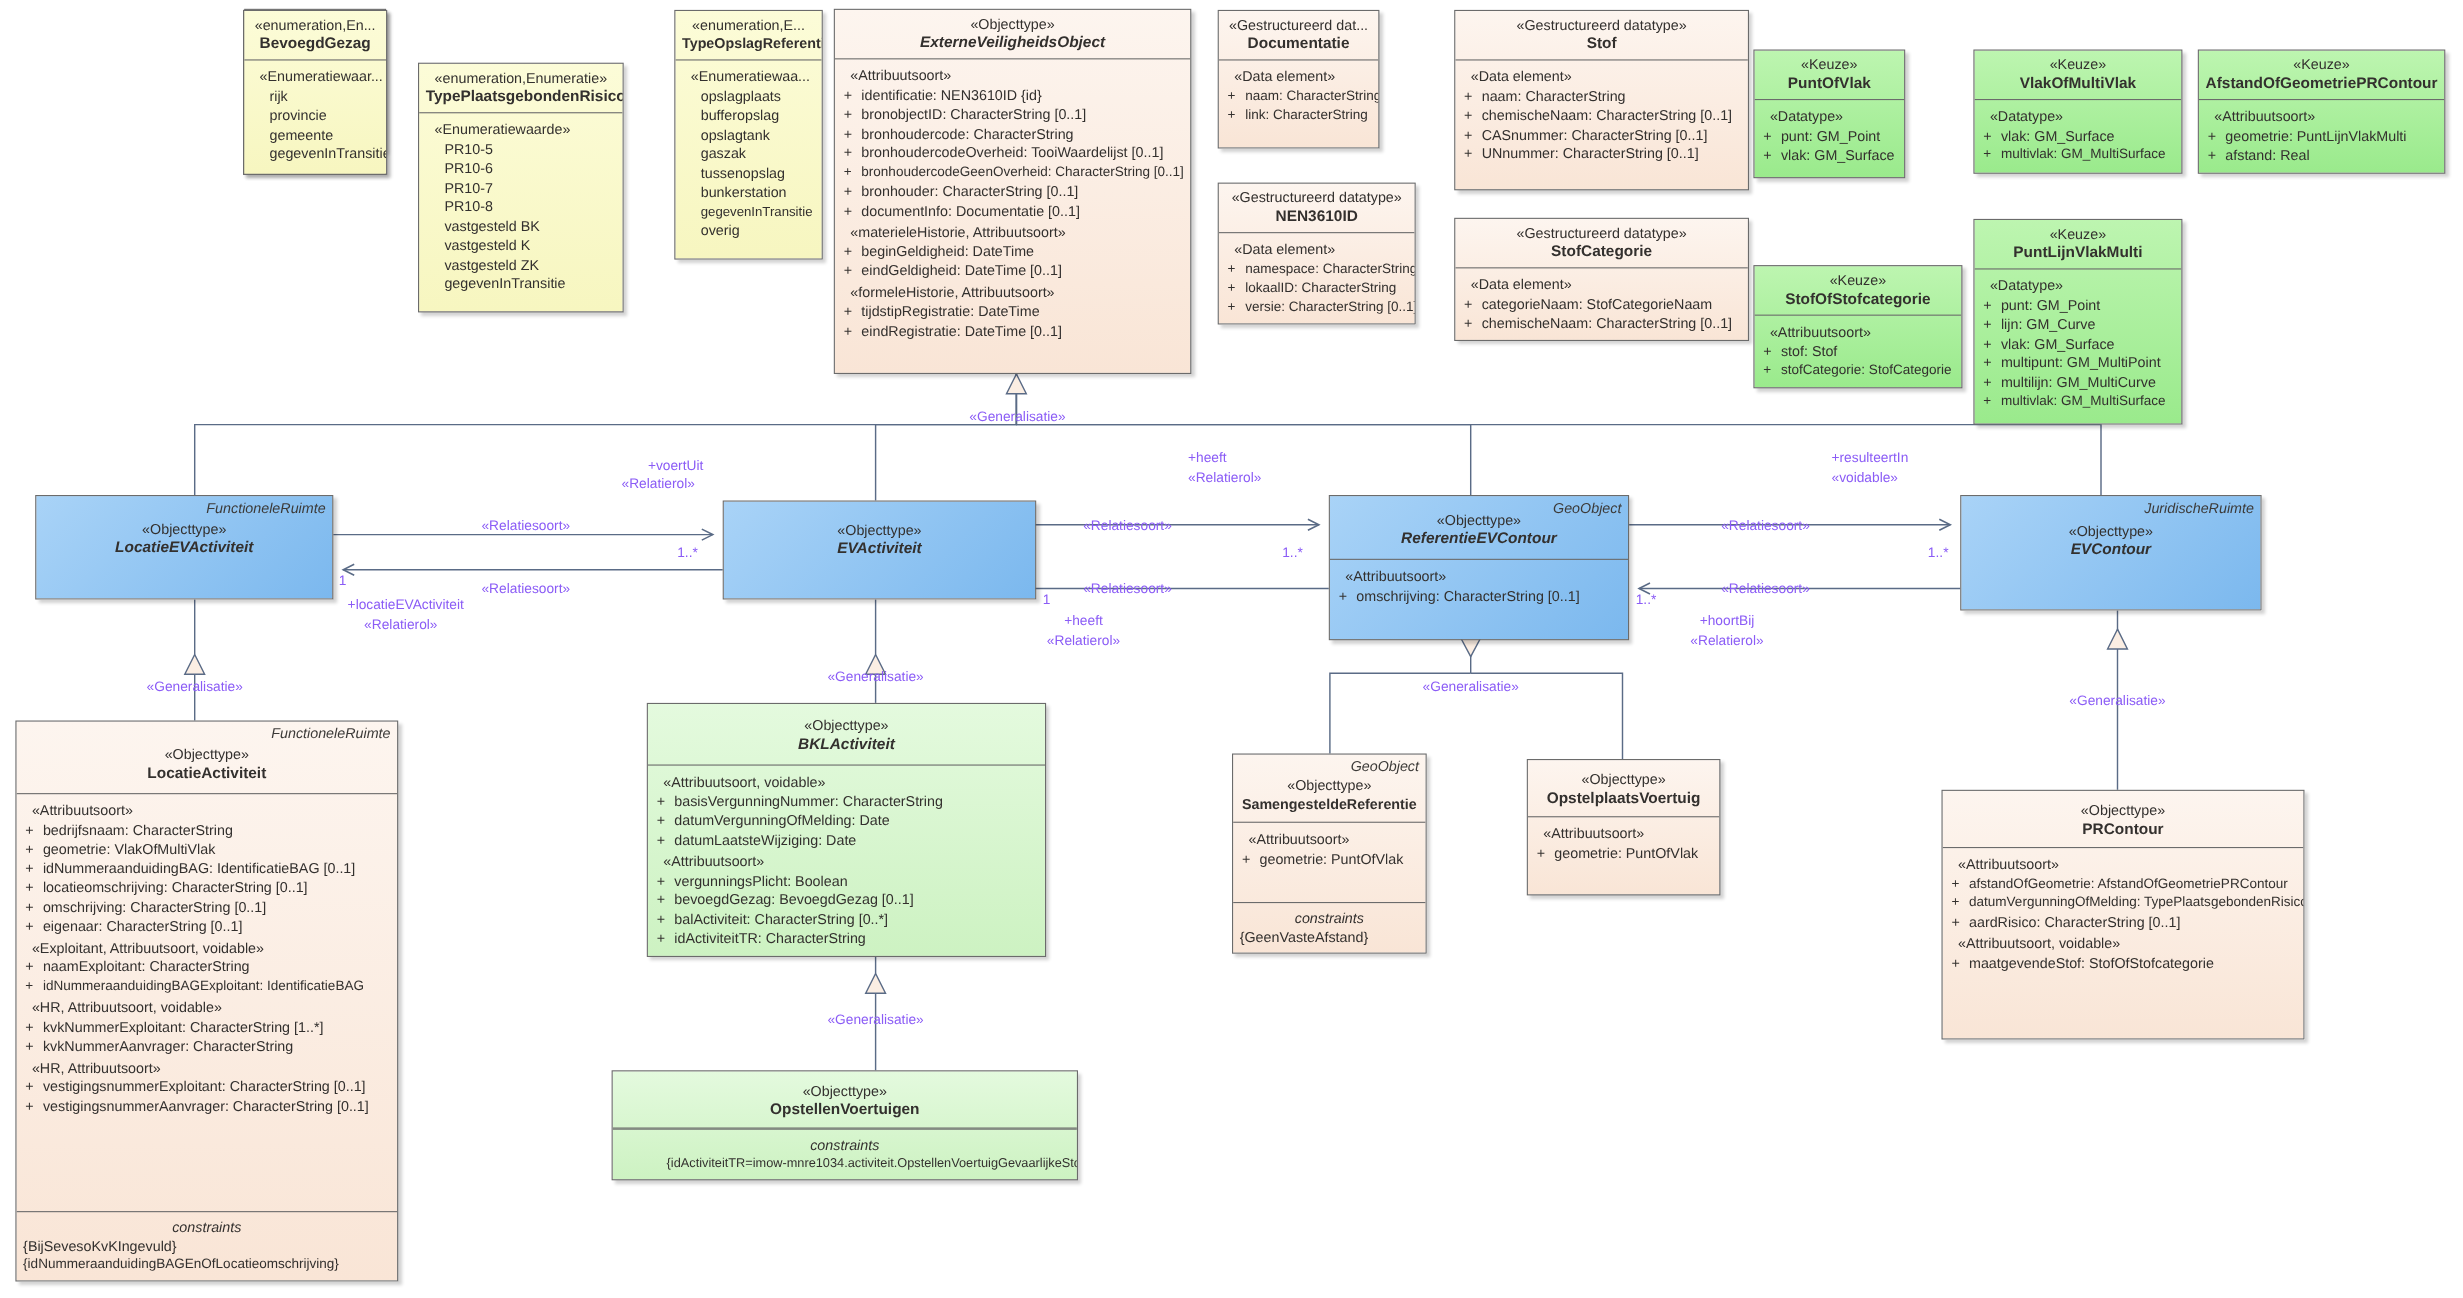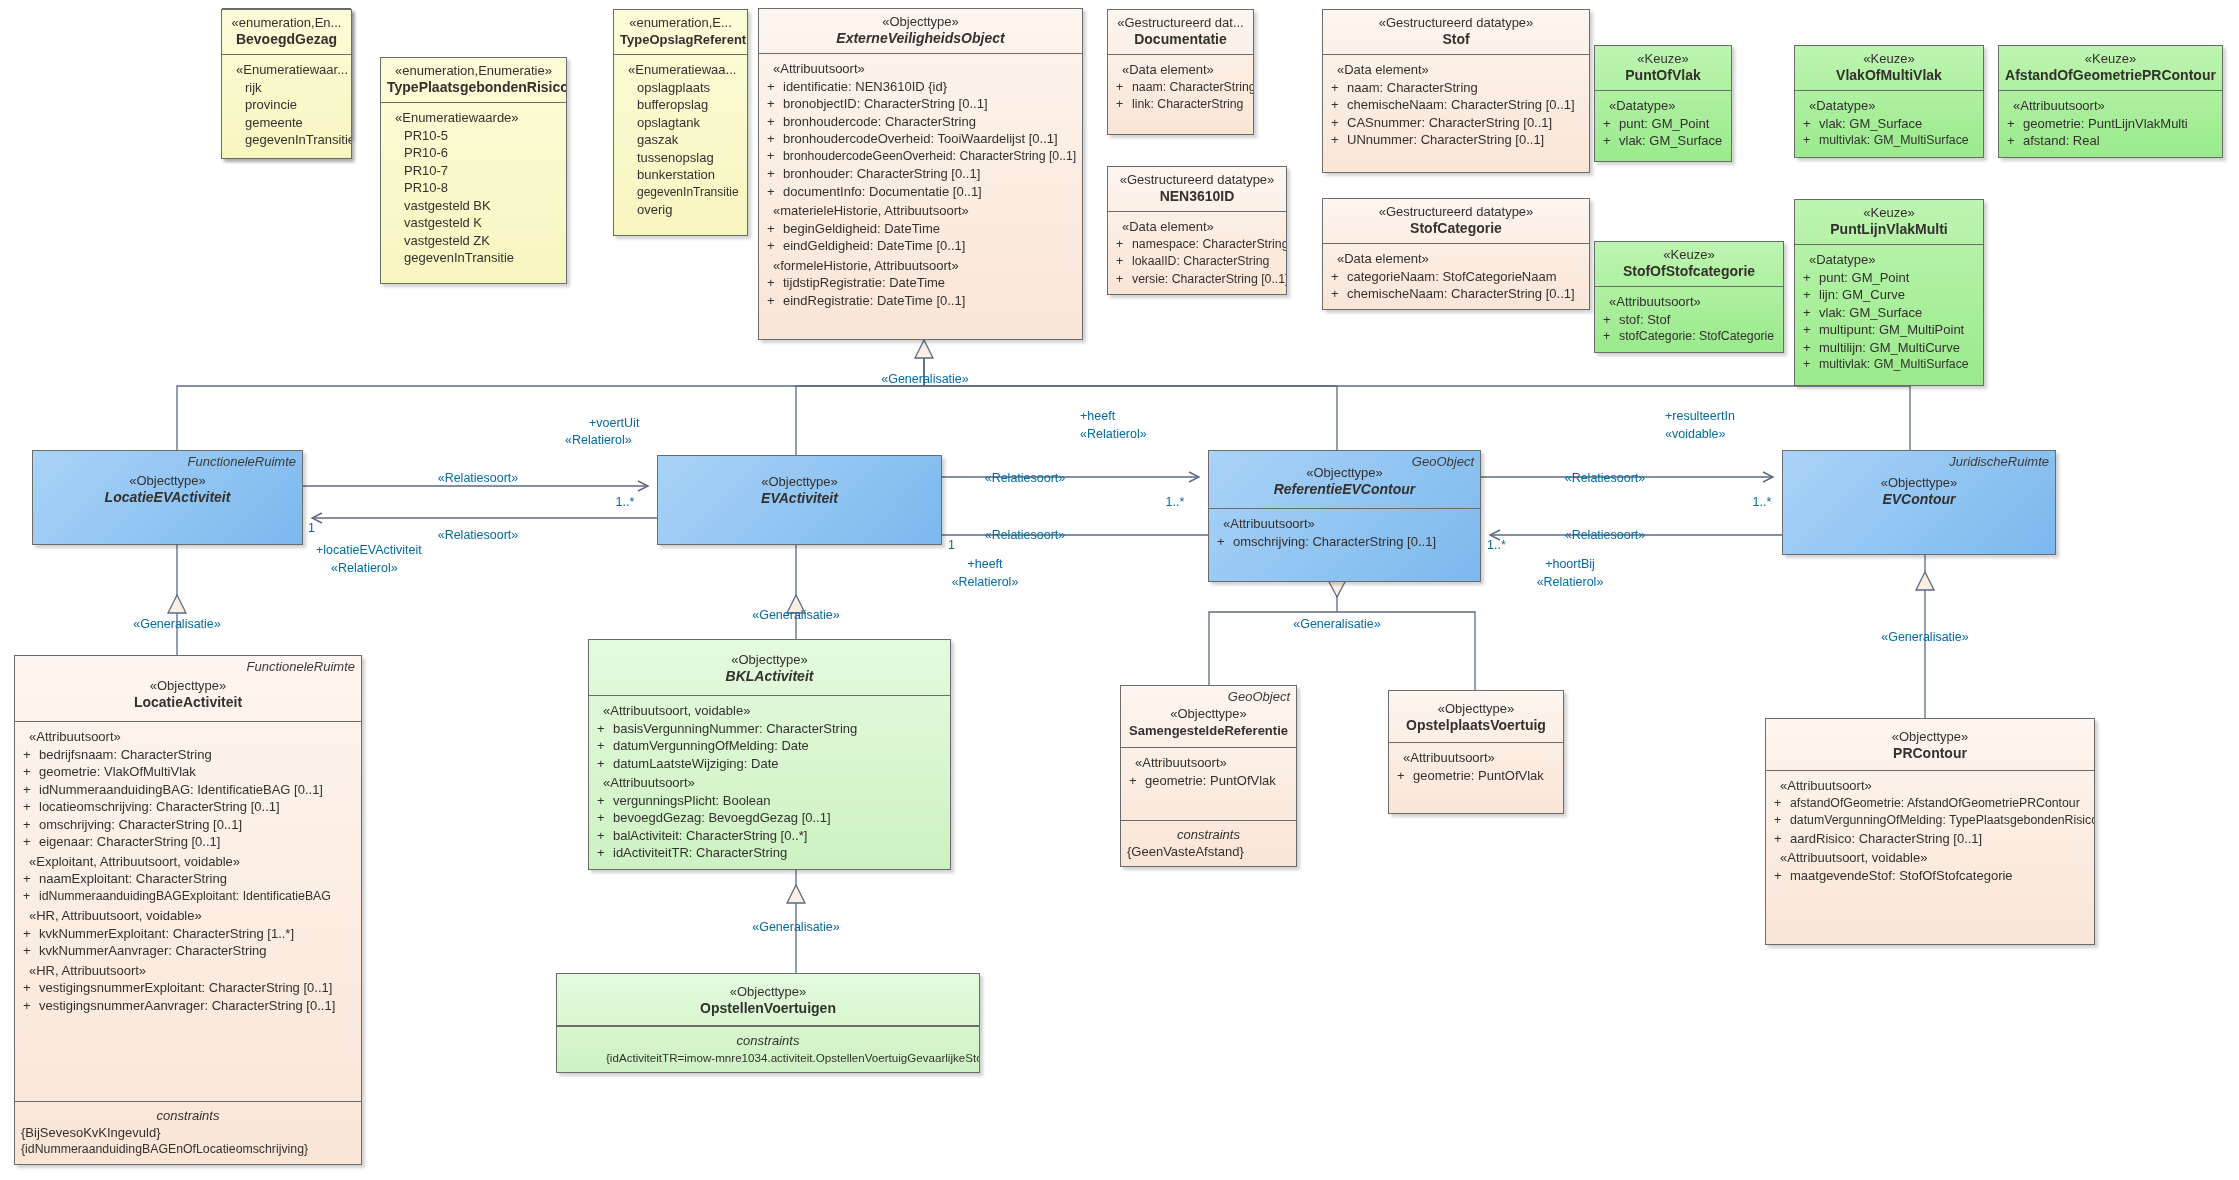--- a/index.html
+++ b/index.html
@@ -55,21 +55,21 @@
   
   .yellow{background:#fbfbd0;background:linear-gradient(180deg,#fcfcd8 0%,#f7f6c0 100%);}
   .peach{background:#fcefe5;background:linear-gradient(180deg,#fdf5ef 0%,#f9e5d6 100%);}
   .green{background:#d7f5cf;background:linear-gradient(180deg,#e4fade 0%,#cdf2c2 100%);}
   .green-k{background:#aef0a0;background:linear-gradient(180deg,#bdf5b0 0%,#9aea8c 100%);margin-top:36px;}
   .blue{background:#93c6f2;background:linear-gradient(135deg,#a9d3f7 0%,#7bb8ee 100%);}
   .blue .body{border-top:1px solid #6b6b6b;}
 
   
   .elabel{
-    position:absolute;font-size:12.5px;line-height:15px;color:#0369a1;
+    position:absolute;font-size:12.5px;line-height:15px;color:#8b5cf6;
     white-space:nowrap;text-align:center;
   }
 </style>
 </head>
 <body>
 
 <div id="canvas">
 
   <svg class="links" viewBox="0 0 2239 1180">
     <defs>

